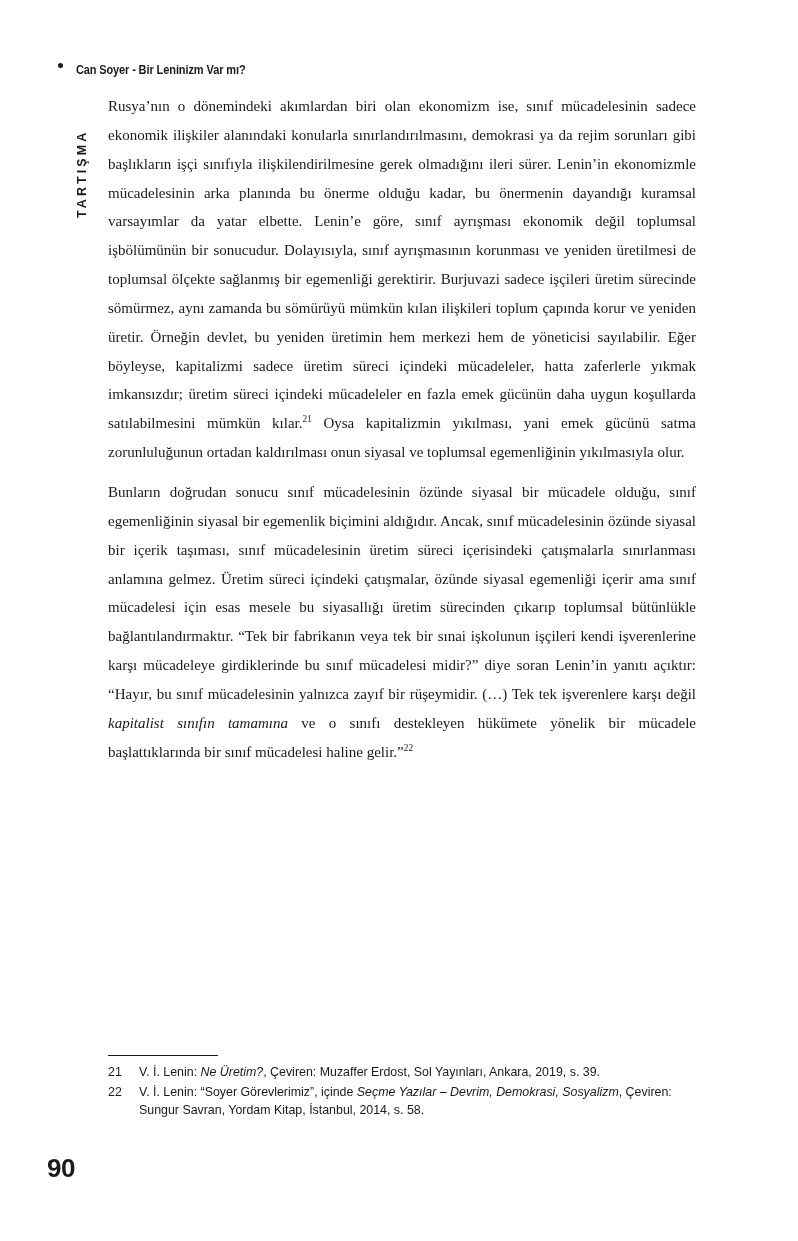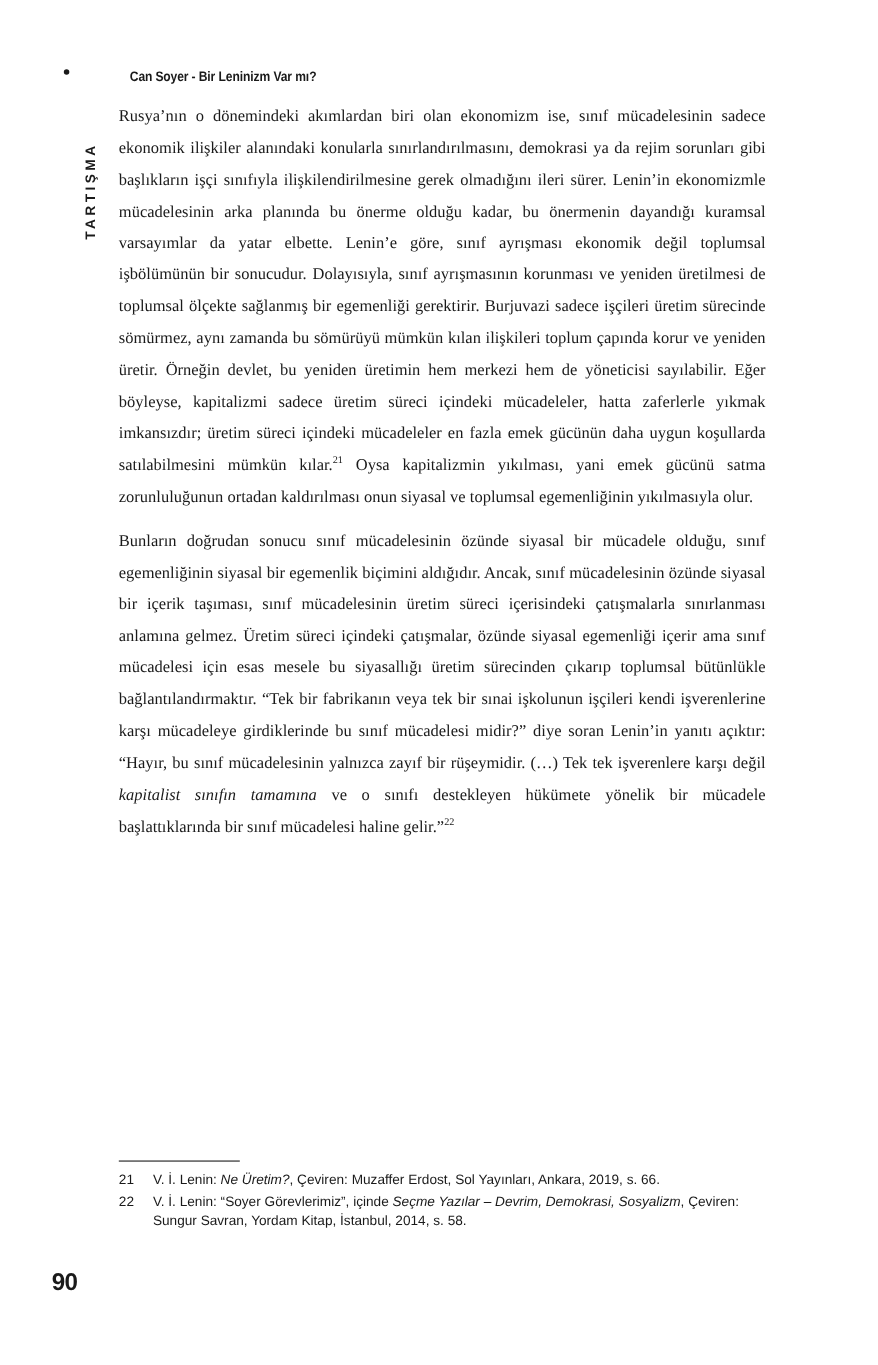--- a/index.html
+++ b/index.html
@@ -17,21 +17,20 @@
     color: #1a1a1a;
   }
 
   
   .running-header {
     position: absolute;
     left: 58px;
     top: 63px;
     display: flex;
     white-space: nowrap;
-    gap: 42px;
   }
   .header-bullet {
     width: 5px;
     height: 5px;
     border-radius: 50%;
     background: #1a1a1a;
     margin-right: 13px;
     flex: 0 0 auto;
   }
   .header-text {
@@ -121,21 +120,21 @@
     text-indent: 0;
   }
   .fn-text em { font-style: italic; }
 
   
   .folio {
     position: absolute;
     left: 47px;
     top: 1153px;
     font-family: "Liberation Sans", "DejaVu Sans", sans-serif;
-    font-size: 22px;
+    font-size: 26px;
     font-weight: 700;
     color: #1a1a1a;
     letter-spacing: -0.5px;
   }
 </style>
 </head>
 <body>
 
 <div class="page">
 
@@ -150,21 +149,21 @@
 
   <div class="body-col">
     <p class="para" id="p-0"><span>Rusya’nın o dönemindeki akımlardan biri olan ekonomizm ise, sınıf mücadelesinin sadece ekonomik ilişkiler alanındaki konularla sınırlandırılmasını, demokrasi ya da rejim sorunları gibi başlıkların işçi sınıfıyla ilişkilendirilmesine gerek olmadığını ileri sürer. Lenin’in ekonomizmle mücadelesinin arka planında bu önerme olduğu kadar, bu önermenin dayandığı kuramsal varsayımlar da yatar elbette. Lenin’e göre, sınıf ayrışması ekonomik değil toplumsal işbölümünün bir sonucudur. Dolayısıyla, sınıf ayrışmasının korunması ve yeniden üretilmesi de toplumsal ölçekte sağlanmış bir egemenliği gerektirir. Burjuvazi sadece işçileri üretim sürecinde sömürmez, aynı zamanda bu sömürüyü mümkün kılan ilişkileri toplum çapında korur ve yeniden üretir. Örneğin devlet, bu yeniden üretimin hem merkezi hem de yöneticisi sayılabilir. Eğer böyleyse, kapitalizmi sadece üretim süreci içindeki mücadeleler, hatta zaferlerle yıkmak imkansızdır; üretim süreci içindeki mücadeleler en fazla emek gücünün daha uygun koşullarda satılabilmesini mümkün kılar.</span><sup class="fn-ref">21</sup><span> Oysa kapitalizmin yıkılması, yani emek gücünü satma zorunluluğunun ortadan kaldırılması onun siyasal ve toplumsal egemenliğinin yıkılmasıyla olur.</span></p>
     <p class="para" id="p-1"><span>Bunların doğrudan sonucu sınıf mücadelesinin özünde siyasal bir mücadele olduğu, sınıf egemenliğinin siyasal bir egemenlik biçimini aldığıdır. Ancak, sınıf mücadelesinin özünde siyasal bir içerik taşıması, sınıf mücadelesinin üretim süreci içerisindeki çatışmalarla sınırlanması anlamına gelmez. Üretim süreci içindeki çatışmalar, özünde siyasal egemenliği içerir ama sınıf mücadelesi için esas mesele bu siyasallığı üretim sürecinden çıkarıp toplumsal bütünlükle bağlantılandırmaktır. “Tek bir fabrikanın veya tek bir sınai işkolunun işçileri kendi işverenlerine karşı mücadeleye girdiklerinde bu sınıf mücadelesi midir?” diye soran Lenin’in yanıtı açıktır: “Hayır, bu sınıf mücadelesinin yalnızca zayıf bir rüşeymidir. (…) Tek tek işverenlere karşı değil </span><em>kapitalist sınıfın tamamına</em><span> ve o sınıfı destekleyen hükümete yönelik bir mücadele başlattıklarında bir sınıf mücadelesi haline gelir.”</span><sup class="fn-ref">22</sup></p>
   </div>
 
   <div class="footnotes">
     <div class="fn-rule"></div>
     <div class="fn-item" id="fn-0">
       <span class="fn-num">21</span>
-      <span class="fn-text" id="fn-text-0"><span>V. İ. Lenin: </span><em>Ne Üretim?</em><span>, Çeviren: Muzaffer Erdost, Sol Yayınları, Ankara, 2019, s. 66.</span></span>
+      <span class="fn-text" id="fn-text-0"><span>V. İ. Lenin: </span><em>Ne Üretim?</em><span>, Çeviren: Muzaffer Erdost, Sol Yayınları, Ankara, 2019, s. 39.</span></span>
     </div>
     <div class="fn-item" id="fn-1">
       <span class="fn-num">22</span>
       <span class="fn-text" id="fn-text-1"><span>V. İ. Lenin: “Soyer Görevlerimiz”, içinde </span><em>Seçme Yazılar – Devrim, Demokrasi, Sosyalizm</em><span>, Çeviren: Sungur Savran, Yordam Kitap, İstanbul, 2014, s. 58.</span></span>
     </div>
   </div>
 
   <div class="folio">90</div>
 
 </div>

